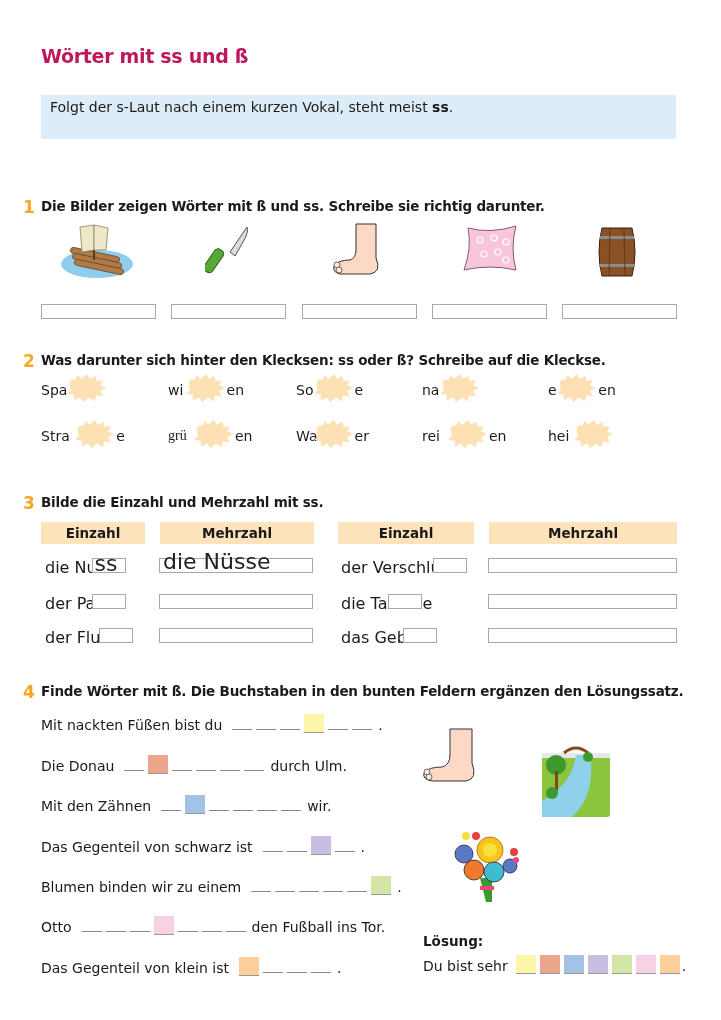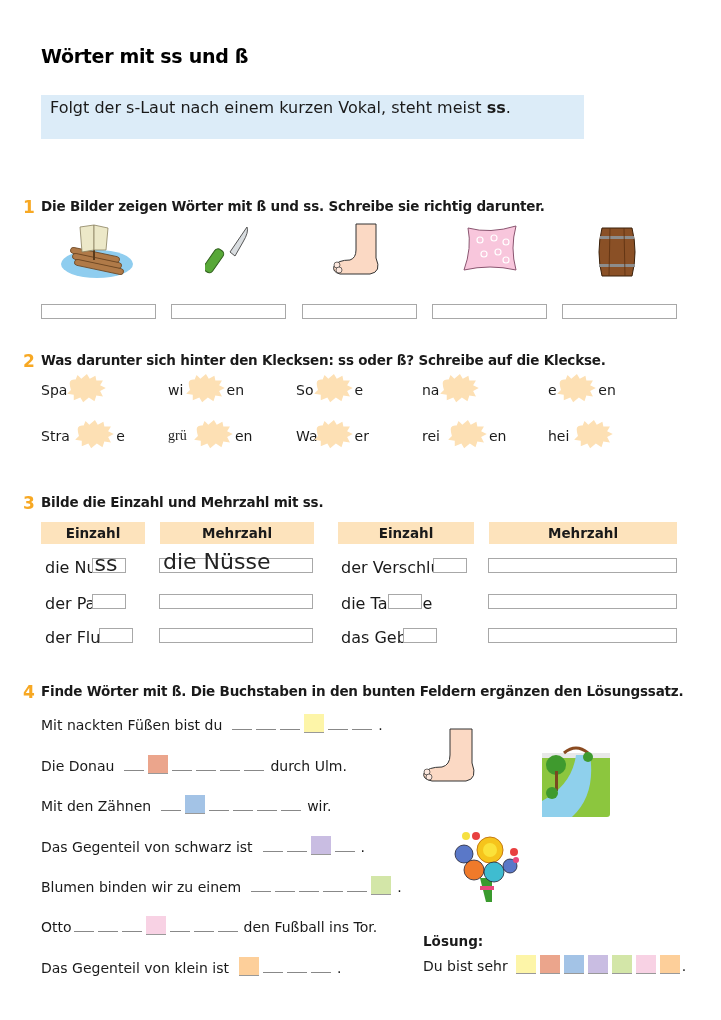--- a/index.html
+++ b/index.html
@@ -1,21 +1,21 @@
 <!DOCTYPE html>
 <html><head>
 <meta charset="utf-8">
 <style>
   * { box-sizing: border-box; margin: 0; padding: 0; }
   html, body { width: 721px; height: 1020px; background: #ffffff; overflow: hidden; }
   body { font-family: "DejaVu Sans", sans-serif; color: #1a1a1a; position: relative; }
   .abs { position: absolute; }
-  .title { left: 41px; top: 45px; font-size: 19px; font-weight: bold; color: #000000; letter-spacing: -0.3px; }
+  .title { left: 41px; top: 45px; font-size: 19px; font-weight: bold; color: #be185d; letter-spacing: -0.3px; }
   .rulebox { left: 41px; top: 95px; width: 635px; height: 70px; }
-  .rule-top { position: absolute; left: 0; top: 0; width: 543px; height: 44px; background: #dcecf8; padding: 3px 9px; font-size: 16px; line-height: 19px; }
+  .rule-top { position: absolute; left: 0; top: 0; width: 635px; height: 44px; background: #dcecf8; padding: 3px 9px; font-size: 14px; line-height: 19px; }
   .rule-bot { position: absolute; left: 0; top: 46px; width: 635px; height: 24px; background: #c3ddee; padding: 2px 9px; font-size: 14px; line-height: 20px; }
   .rule-bot span.sp { display: inline-block; width: 34px; }
   b { font-weight: bold; }
   .task { font-size: 13.5px; font-weight: bold; letter-spacing: -0.2px; }
   .tnum { position: absolute; font-size: 17px; font-weight: bold; color: #f7a823; }
   .wline { position: absolute; height: 15px; border: 1px solid #a8a8a8; background: #fff; }
   .img { position: absolute; }
   .blob { position: absolute; width: 44px; height: 32px; }
   .w { position: absolute; font-size: 14px; }
   .th { position: absolute; height: 22px; background: #fde3bc; font-size: 13.5px; font-weight: bold; text-align: center; line-height: 22px; }
@@ -174,21 +174,21 @@
   </div>
 
 <div class="tnum" style="left:23px;top:682px;">4</div>
 <div class="abs task" style="left:41px;top:683px;">Finde Wörter mit ß. Die Buchstaben in den bunten Feldern ergänzen den Lösungssatz.</div>
 <div id="task4-area">
     <div class="sent" style="left: 41px; top: 714px;"><span style="margin-right: 8px;">Mit nackten Füßen bist du</span><span class="blank"></span><span class="blank"></span><span class="blank"></span><span class="cbox" style="background: rgb(253, 245, 168);"></span><span class="blank"></span><span class="blank"></span><span style="margin-left: 4px;">.</span></div>
     <div class="sent" style="left: 41px; top: 755px;"><span style="margin-right: 8px; margin-top: 28px;">Die Donau</span><span class="blank"></span><span class="cbox" style="background: rgb(235, 165, 140);"></span><span class="blank"></span><span class="blank"></span><span class="blank"></span><span class="blank"></span><span style="margin-left: 4px;">durch Ulm.</span></div>
     <div class="sent" style="left: 41px; top: 795px;"><span style="margin-right: 8px;">Mit den Zähnen</span><span class="blank"></span><span class="cbox" style="background: rgb(163, 195, 230);"></span><span class="blank"></span><span class="blank"></span><span class="blank"></span><span class="blank"></span><span style="margin-left: 4px;">wir.</span></div>
     <div class="sent" style="left: 41px; top: 836px;"><span style="margin-right: 8px;">Das Gegenteil von schwarz ist</span><span class="blank"></span><span class="blank"></span><span class="cbox" style="background: rgb(201, 189, 226);"></span><span class="blank"></span><span style="margin-left: 4px;">.</span></div>
     <div class="sent" style="left: 41px; top: 876px;"><span style="margin-right: 8px;">Blumen binden wir zu einem</span><span class="blank"></span><span class="blank"></span><span class="blank"></span><span class="blank"></span><span class="blank"></span><span class="cbox" style="background: rgb(211, 230, 168);"></span><span style="margin-left: 4px;">.</span></div>
-    <div class="sent" style="left: 41px; top: 916px;"><span style="">Otto</span><span class="blank"></span><span class="blank"></span><span class="blank"></span><span class="cbox" style="background: rgb(248, 210, 228);"></span><span class="blank"></span><span class="blank"></span><span class="blank"></span><span style="margin-left: 4px;">den Fußball ins Tor.</span></div>
+    <div class="sent" style="left: 41px; top: 916px;"><span style="margin-right: 8px;">Otto</span><span class="blank"></span><span class="blank"></span><span class="blank"></span><span class="cbox" style="background: rgb(248, 210, 228);"></span><span class="blank"></span><span class="blank"></span><span class="blank"></span><span style="margin-left: 4px;">den Fußball ins Tor.</span></div>
     <div class="sent" style="left: 41px; top: 957px;"><span style="margin-right: 8px;">Das Gegenteil von klein ist</span><span class="cbox" style="background: rgb(253, 207, 154);"></span><span class="blank"></span><span class="blank"></span><span class="blank"></span><span style="margin-left: 4px;">.</span></div>
   </div>
 
 <svg class="img" style="left:420px;top:727px" width="62" height="58">
   <path d="M30 2 L52 2 L52 36 Q58 52 46 54 L12 54 Q2 52 4 46 Q8 40 22 40 Q30 38 30 28 Z" fill="#fbd9c4" stroke="#333" stroke-width="1"></path>
   <circle cx="7" cy="45" r="3" fill="#fde8de" stroke="#333" stroke-width="0.7"></circle>
   <circle cx="9" cy="50" r="3" fill="#fde8de" stroke="#333" stroke-width="0.7"></circle>
 </svg>
 
 <svg class="img" style="left:542px;top:745px" width="68" height="72">

